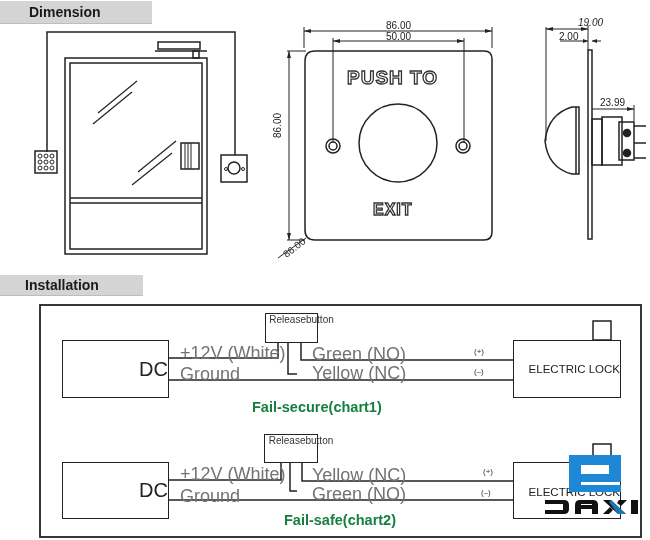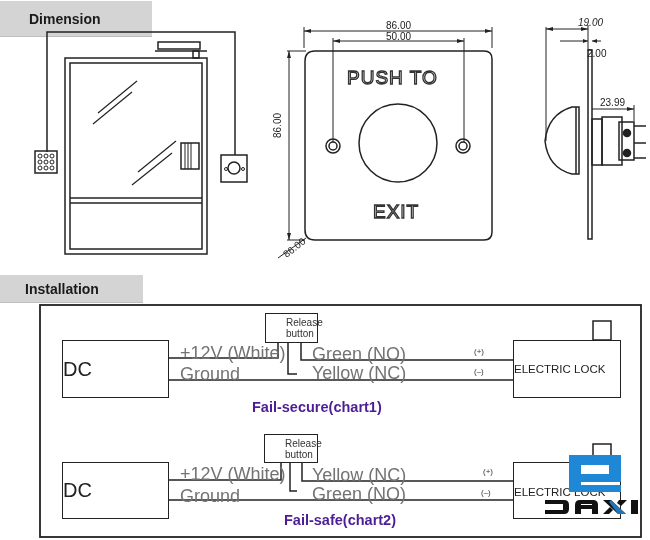--- a/index.html
+++ b/index.html
@@ -1,30 +1,30 @@
 <!DOCTYPE html>
 <html><head>
 <meta charset="utf-8">
 <style>
   html,body{margin:0;padding:0;background:#ffffff;}
   body{width:650px;height:540px;position:relative;overflow:hidden;font-family:"Liberation Sans",sans-serif;color:#222;}
   .section-header{position:absolute;background:#d4d4d4;border-bottom:1px solid #bdbdbd;font-weight:bold;font-size:14px;color:#1a1a1a;display:flex;align-items:center;}
-  #hdr-dim{left:0;top:1;top:1px;width:152px;height:36px;padding-left:29px;box-sizing:border-box;}
-  #hdr-inst{left:0;top:275px;width:143px;height:28px;padding-left:25px;box-sizing:border-box;}
+  #hdr-dim{left:0;top:1;top:1px;width:152px;height:23px;padding-left:29px;box-sizing:border-box;}
+  #hdr-inst{left:0;top:275px;width:143px;height:21px;padding-left:25px;box-sizing:border-box;}
   svg{position:absolute;left:0;top:0;}
   .abs{position:absolute;white-space:nowrap;}
-  .box{position:absolute;border:1.5px solid #222;background:#fff;box-sizing:border-box;display:flex;align-items:center;justify-content:flex-start;}
+  .box{position:absolute;border:1.5px solid #222;background:#fff;box-sizing:border-box;display:flex;align-items:center;justify-content:flex-end;}
   .dc{font-size:20px;color:#222;}
-  .rel{font-size:10px;line-height:11px;color:#333;flex-direction:column;align-items:flex-start;padding-left:20px;justify-content:center;}
+  .rel{font-size:10px;line-height:11px;color:#333;flex-direction:row;align-items:flex-start;padding-left:20px;justify-content:center;}
   .lock{font-size:11.5px;color:#222;}
   .wire-lbl{font-size:18px;color:#737373;}
   .pol{font-size:8px;color:#333;}
-  .cap{font-size:14.5px;font-weight:bold;color:#4c1d95;}
+  .cap{font-size:14.5px;font-weight:bold;color:#15803d;}
   .dimtxt{font-family:"Liberation Sans Narrow","Liberation Sans",sans-serif;font-size:10px;color:#222;}
-  .plate-txt{font-weight:normal;color:#fff;-webkit-text-stroke:1.3px #333;letter-spacing:1px;}
+  .plate-txt{font-weight:bold;color:#fff;-webkit-text-stroke:1.3px #333;letter-spacing:1px;}
 </style>
 </head>
 <body>
 
 <div id="hdr-dim" class="section-header">
     <span>Dimension</span>
   </div>
 <div id="hdr-inst" class="section-header">
     <span>Installation</span>
   </div>
@@ -152,25 +152,25 @@
       <rect x="593" y="444" width="18" height="19"></rect>
     </g>
   </g>
 </svg>
 
 <div class="abs dimtxt" style="left:386px;top:20px;">86.00</div>
 <div class="abs dimtxt" style="left:386px;top:31px;">50.00</div>
 <div class="abs dimtxt" style="left:272px;top:138px;transform:rotate(-90deg);transform-origin:left top;">86.00</div>
 <div class="abs dimtxt" style="left:281px;top:251px;transform:rotate(-38deg);transform-origin:left top;">86.00</div>
 <div class="abs dimtxt" style="left:578px;top:17px;font-style:italic;">19.00</div>
-<div class="abs dimtxt" style="left:559px;top:48px;margin-left:28px;">2.00</div>
+<div class="abs dimtxt" style="left:559px;top:31px;">2.00</div>
 <div class="abs dimtxt" style="left:600px;top:97px;">23.99</div>
 
 <div class="abs plate-txt" style="left:347px;top:67px;font-size:19px;">PUSH TO</div>
-<div class="abs plate-txt" style="left:373px;top:201px;font-size:19px;">EXIT</div>
+<div class="abs plate-txt" style="left:373px;top:201px;font-size:16px;">EXIT</div>
 
 <div class="box dc" style="left:62px;top:340px;width:107px;height:58px;">
     <span>DC</span>
   </div>
 <div class="box rel" style="left:265px;top:313px;width:53px;height:30px;">
   <span>Release</span>
   <span>button</span>
 </div>
 <div class="abs wire-lbl" style="left:180px;top:343px;">+12V (White)</div>
 <div class="abs wire-lbl" style="left:180px;top:364px;">Ground</div>

